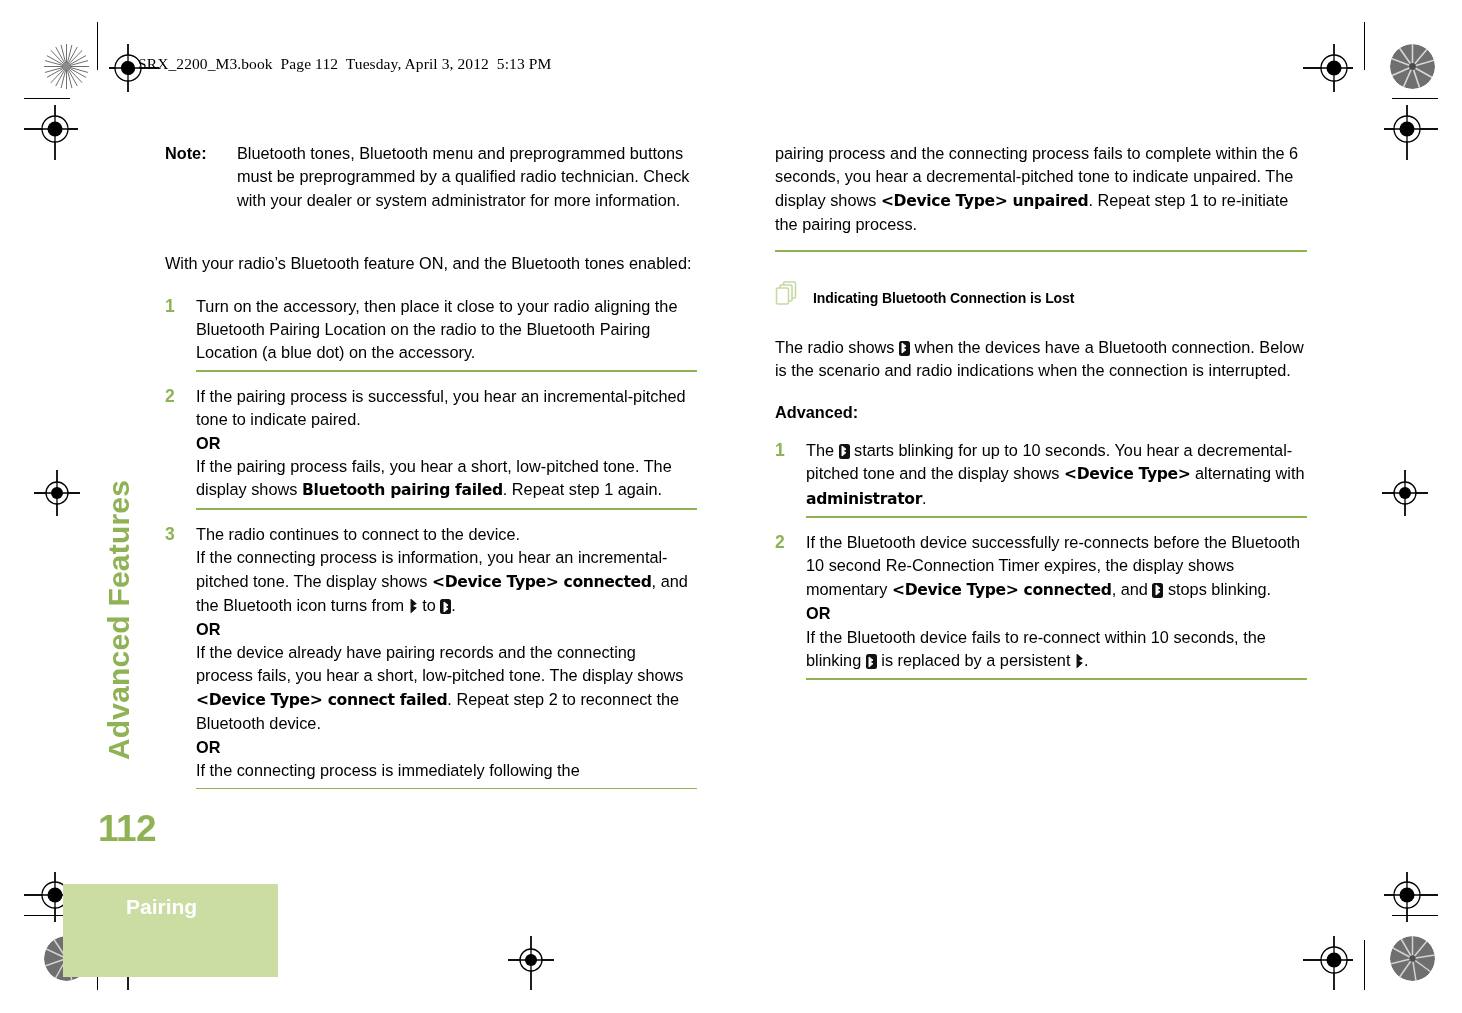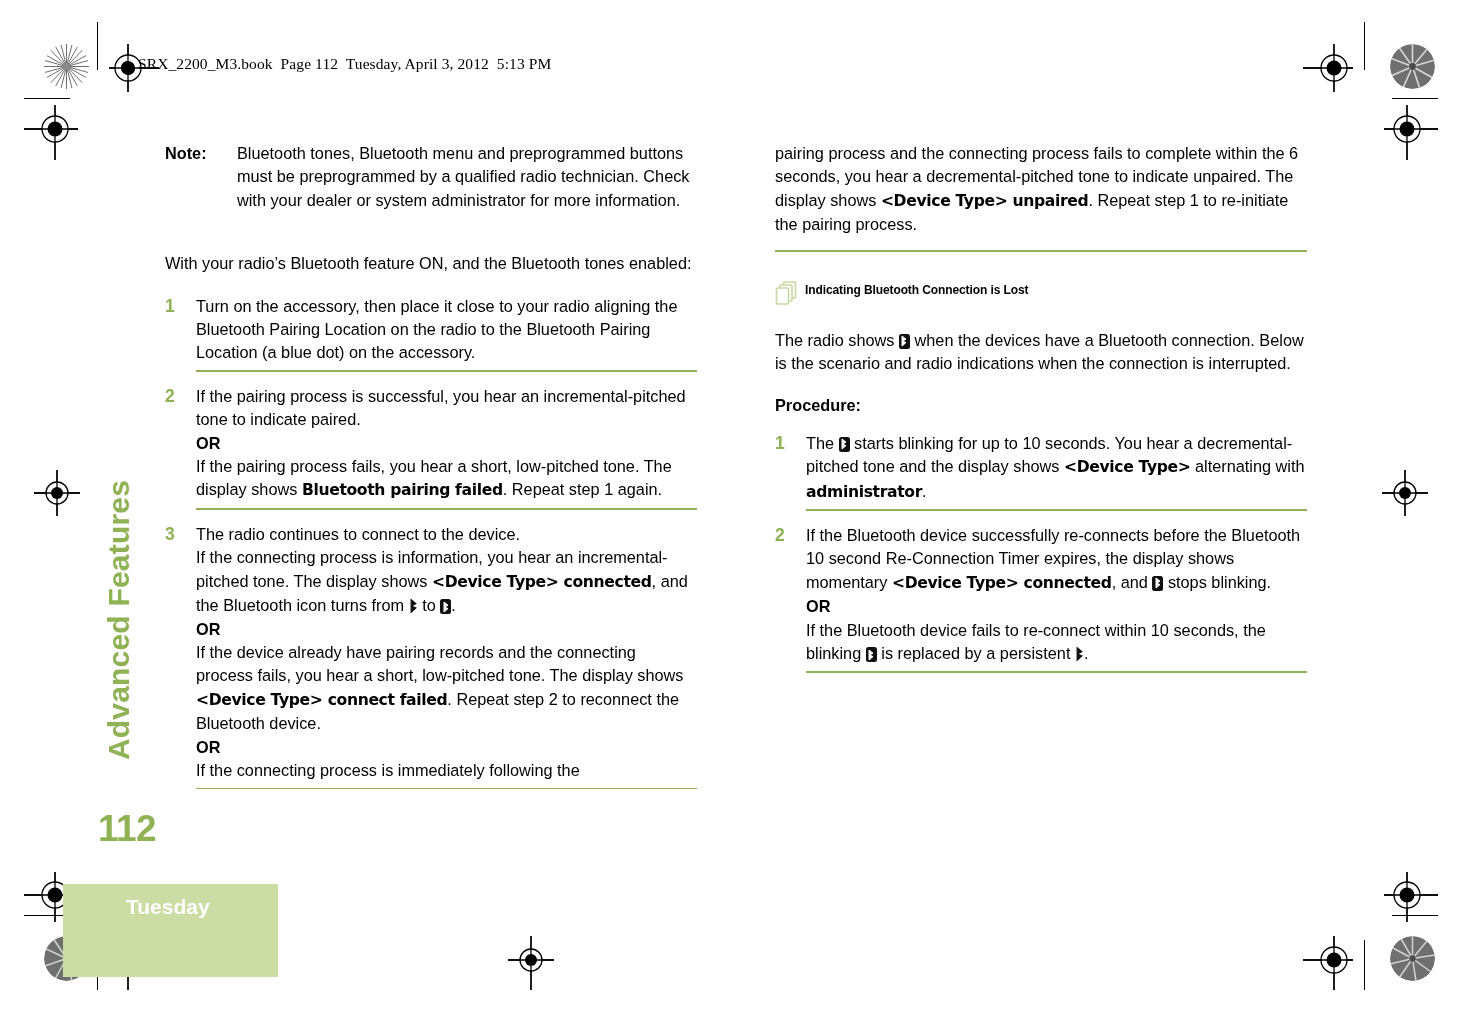--- a/index.html
+++ b/index.html
@@ -143,22 +143,22 @@
   .sec-head {
     display: flex;
     align-items: flex-start;
     margin-bottom: 18px;
   }
   .sec-head .pages-icon {
     flex: 0 0 30px;
     margin-top: 3px;
   }
   .sec-head h2 {
-    margin: 0;
-    font-size: 12px;
+    margin: 8px;
+    font-size: 14px;
     font-weight: bold;
     line-height: 24px;
     letter-spacing: -0.1px;
   }
   .sub-head {
     font-size: 16.3px;
     font-weight: bold;
     line-height: 23.4px;
     margin-bottom: 14px;
   }
@@ -407,21 +407,21 @@
 </div>
 
 <div class="file-info">SRX_2200_M3.book  Page 112  Tuesday, April 3, 2012  5:13 PM</div>
 
 <div class="chapter-tab">
   <span>Advanced Features</span>
 </div>
 <div class="folio">112</div>
 
 <div class="lang-block">
-  <span>Tuesday</span>
+  <span>Pairing</span>
 </div>
 
 <div class="col col-left">
 
   <div class="note">
     <div class="note-label">Note:</div>
     <div class="note-body">Bluetooth tones, Bluetooth menu and preprogrammed buttons must be preprogrammed by a qualified radio technician. Check with your dealer or system administrator for more information.</div>
   </div>
 
   <p class="para">With your radio’s Bluetooth feature ON, and the Bluetooth tones enabled:</p>
@@ -475,21 +475,21 @@
     </span>
     <h2>Indicating Bluetooth Connection is Lost</h2>
   </div>
 
   <p class="para">
     <span>The radio shows </span><span class="bt bt-box"><svg width="8" height="12" viewBox="0 0 8 12">
           <path d="M2 1 L2 11 L6 7.6 L2.6 6 L6 4.2 Z" fill="#fff" stroke="#fff" stroke-width="1" stroke-linejoin="miter"></path>
         </svg></span><span> when the devices have a Bluetooth connection. Below is the scenario and radio indications when the connection is interrupted.</span>
   </p>
 
-  <p class="sub-head">Procedure:</p>
+  <p class="sub-head">Advanced:</p>
 
   <div class="step">
     <div class="step-num">1</div>
     <div class="step-body">
       <span>The </span><span class="bt bt-box"><svg width="8" height="12" viewBox="0 0 8 12">
             <path d="M2 1 L2 11 L6 7.6 L2.6 6 L6 4.2 Z" fill="#fff" stroke="#fff" stroke-width="1" stroke-linejoin="miter"></path>
           </svg></span><span> starts blinking for up to 10 seconds. You hear a decremental-pitched tone and the display shows </span><span class="lcd">&lt;Device Type&gt;</span><span> alternating with </span><span class="lcd">administrator</span><span>.</span>
     </div>
   </div>
 

